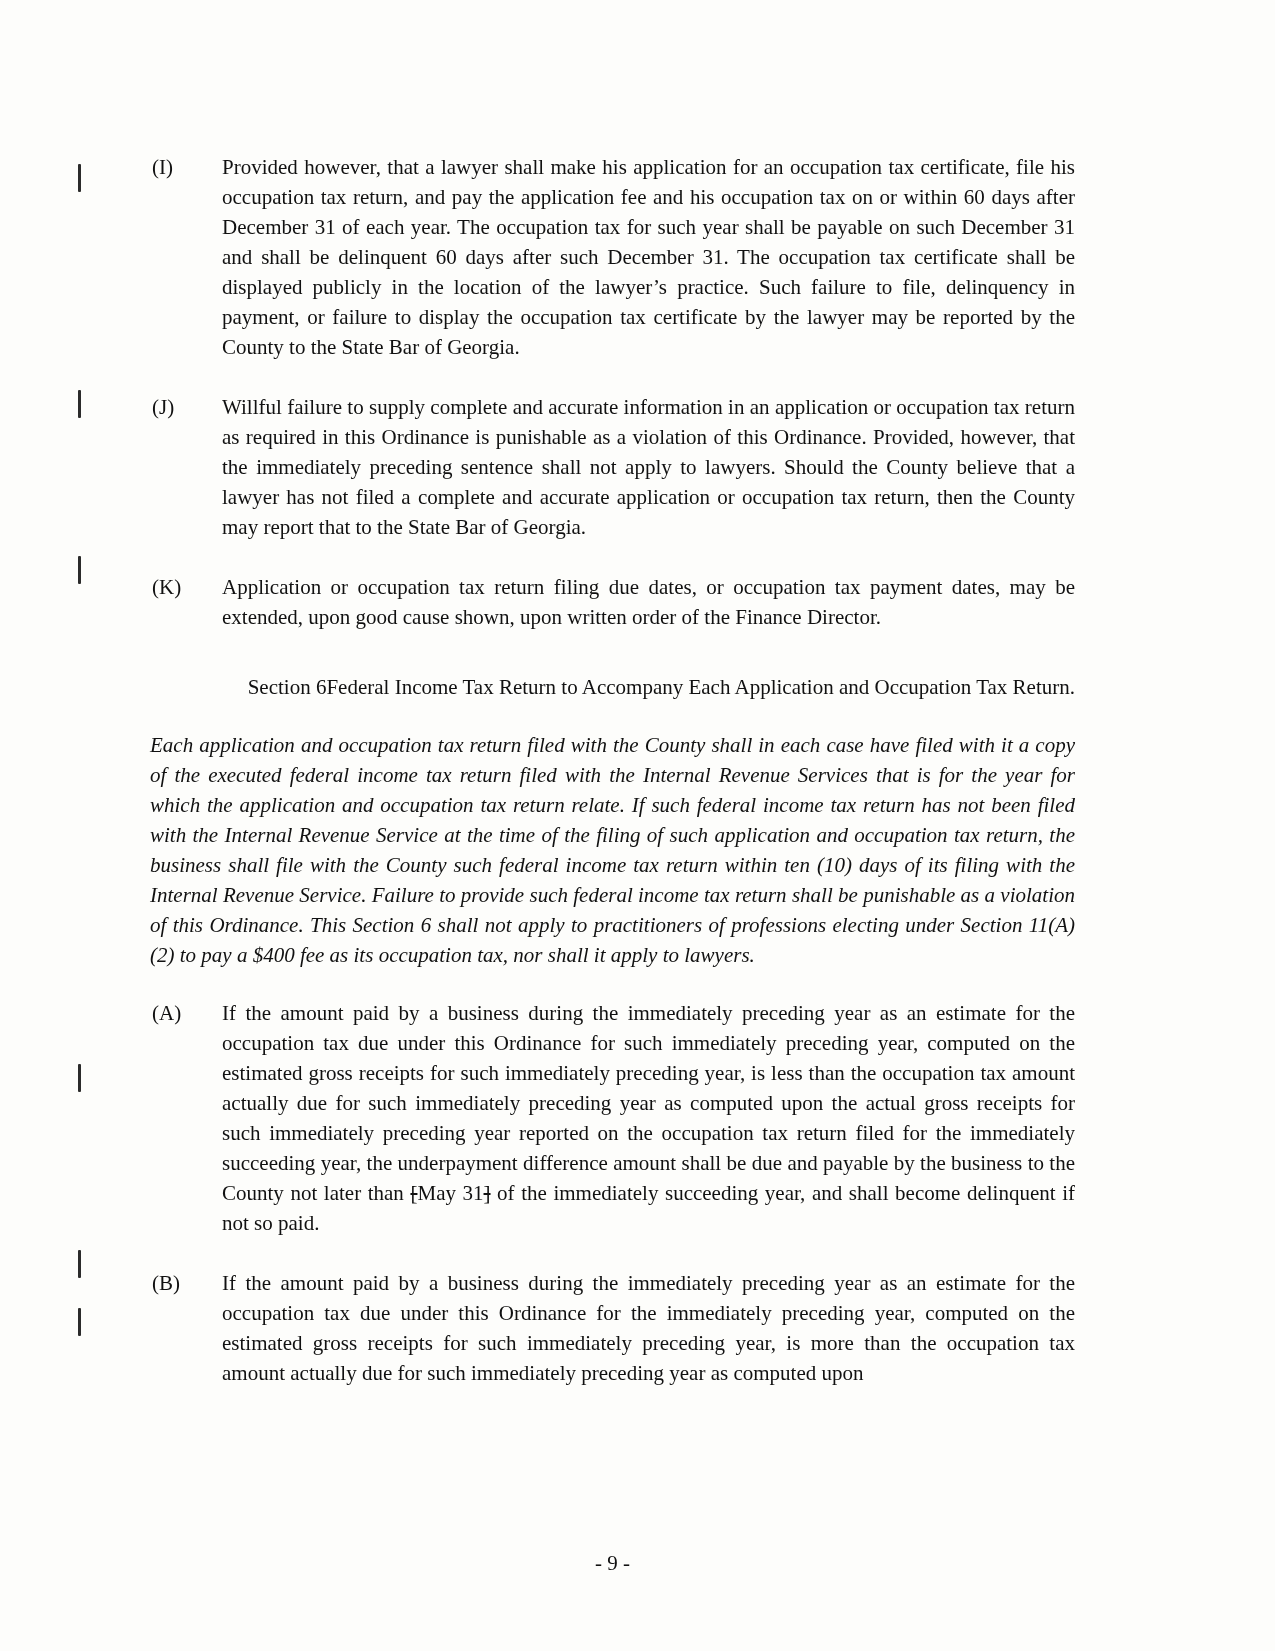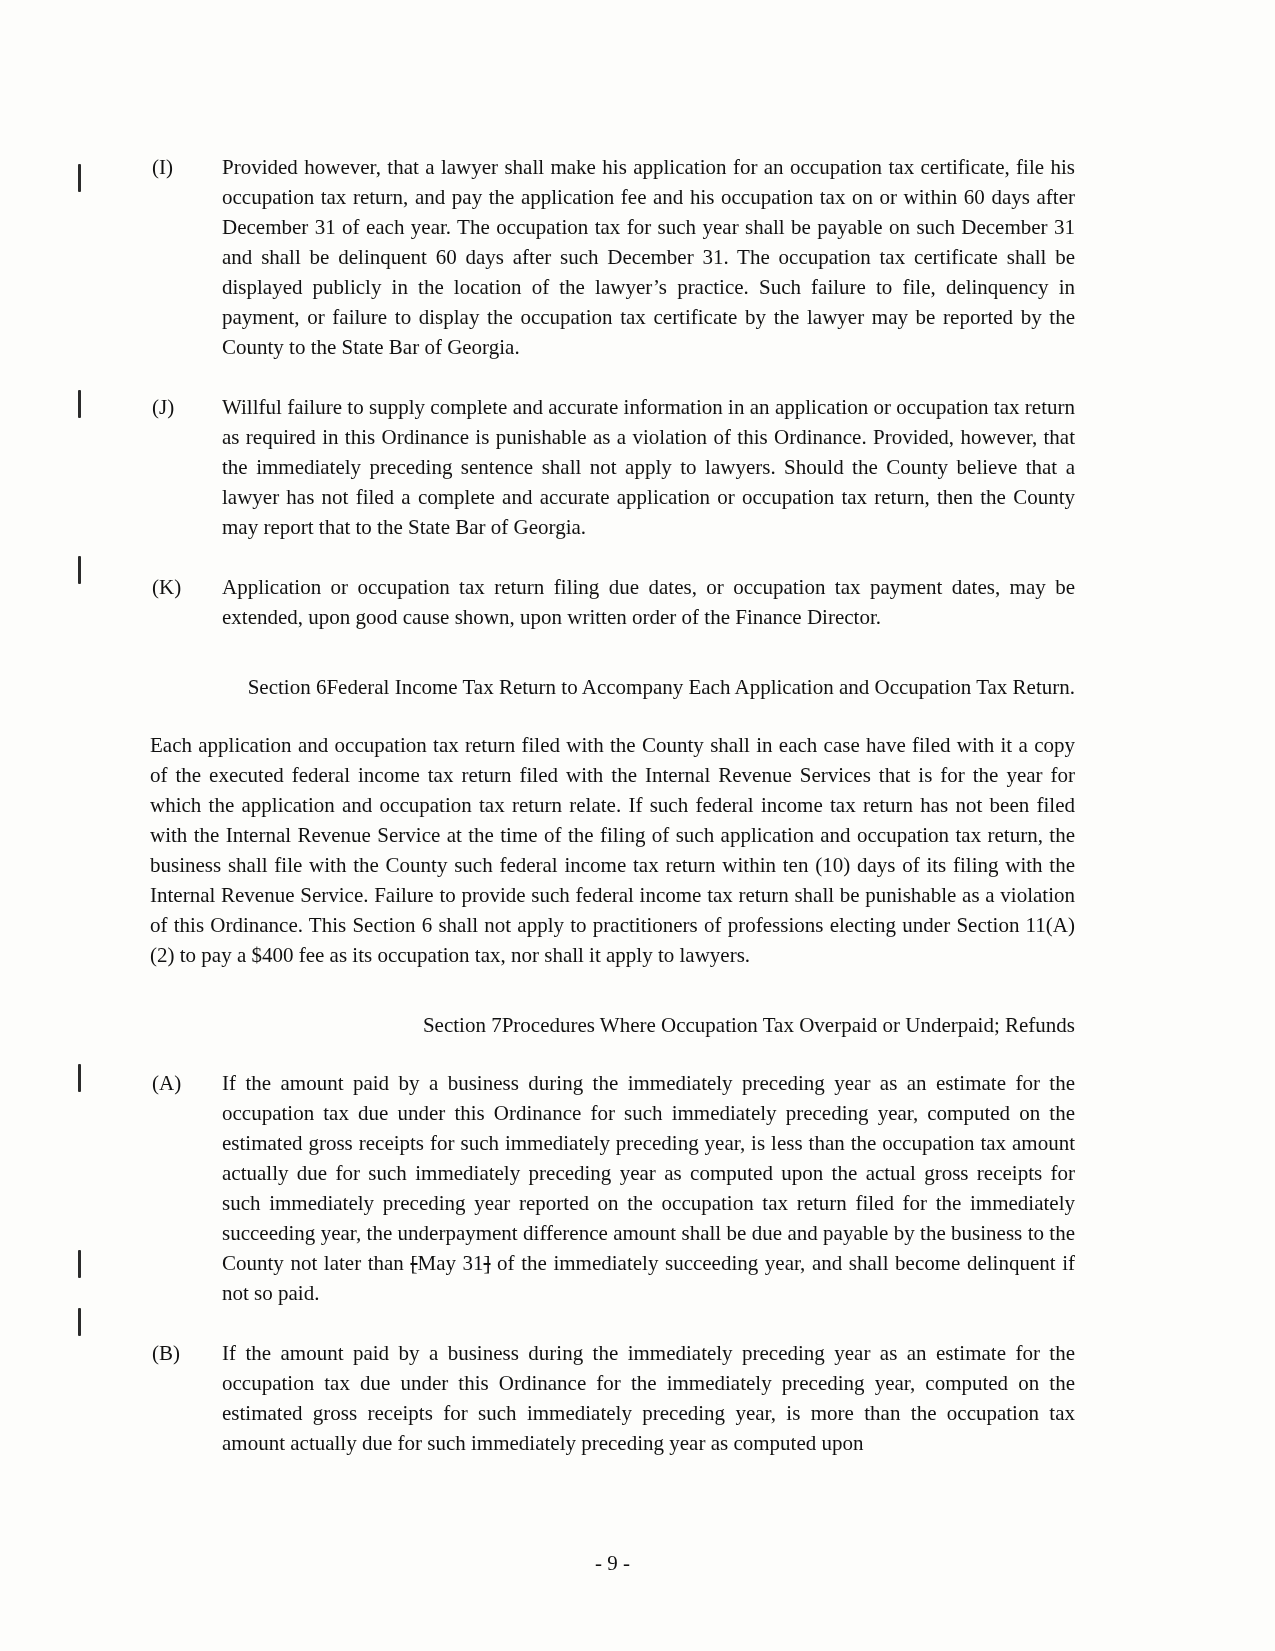--- a/index.html
+++ b/index.html
@@ -37,20 +37,21 @@
     font-weight: normal;
     text-align: right;
     margin: 40px 0 28px 0;
   }
   .heading-label {
     display: inline-block;
     width: 140px;
   }
   .body-para {
     margin: 0 0 28px 0;
+    font-style: italic;
   }
   .strike { text-decoration: line-through; }
   .uline  { }
   .revision-mark {
     position: absolute;
     width: 3px;
     background: #2b2b2b;
     border-radius: 1px;
   }
   .page-number {
@@ -91,23 +92,20 @@
       <span class="item-label">(K)</span>
       <span class="item-text">Application or occupation tax return filing due dates, or occupation tax payment dates, may be extended, upon good cause shown, upon written order of the Finance Director.</span>
     </div>
 
     <p class="section-heading">
       <span class="heading-label">Section 6</span><span>Federal Income Tax Return to Accompany Each Application and Occupation Tax Return.</span>
     </p>
 
     <p class="body-para">Each application and occupation tax return filed with the County shall in each case have filed with it a copy of the executed federal income tax return filed with the Internal Revenue Services that is for the year for which the application and occupation tax return relate.  If such federal income tax return has not been filed with the Internal Revenue Service at the time of the filing of such application and occupation tax return, the business shall file with the County such federal income tax return within ten (10) days of its filing with the Internal Revenue Service.  Failure to provide such federal income tax return shall be punishable as a violation of this Ordinance.  This Section 6 shall not apply to practitioners of professions electing under Section 11(A)(2) to pay a $400 fee as its occupation tax, nor shall it apply to lawyers.</p>
 
-    <p class="section-heading">
-      <span class="heading-label">Section 7</span><span>Procedures Where Occupation Tax Overpaid or Underpaid; Refunds</span>
-    </p>
 
     <div class="list-item">
       <span class="item-label">(A)</span>
       <span class="item-text"><span>If the amount paid by a business during the immediately preceding year as an estimate for the occupation tax due under this Ordinance for such immediately preceding year, computed on the estimated gross receipts for such immediately preceding year, is less than the occupation tax amount actually due for such immediately preceding year as computed upon the actual gross receipts for such immediately preceding year reported on the occupation tax return filed for the immediately succeeding year, the underpayment difference amount shall be due and payable by the business to the County not later than </span><span class="strike">[</span><span>May </span><span class="uline">31</span><span class="strike">]</span><span> of the immediately succeeding year, and shall become delinquent if not so paid.</span></span>
     </div>
 
     <div class="list-item">
       <span class="item-label">(B)</span>
       <span class="item-text">If the amount paid by a business during the immediately preceding year as an estimate for the occupation tax due under this Ordinance for the immediately preceding year, computed on the estimated gross receipts for such immediately preceding year, is more than the occupation tax amount actually due for such immediately preceding year as computed upon</span>
     </div>

